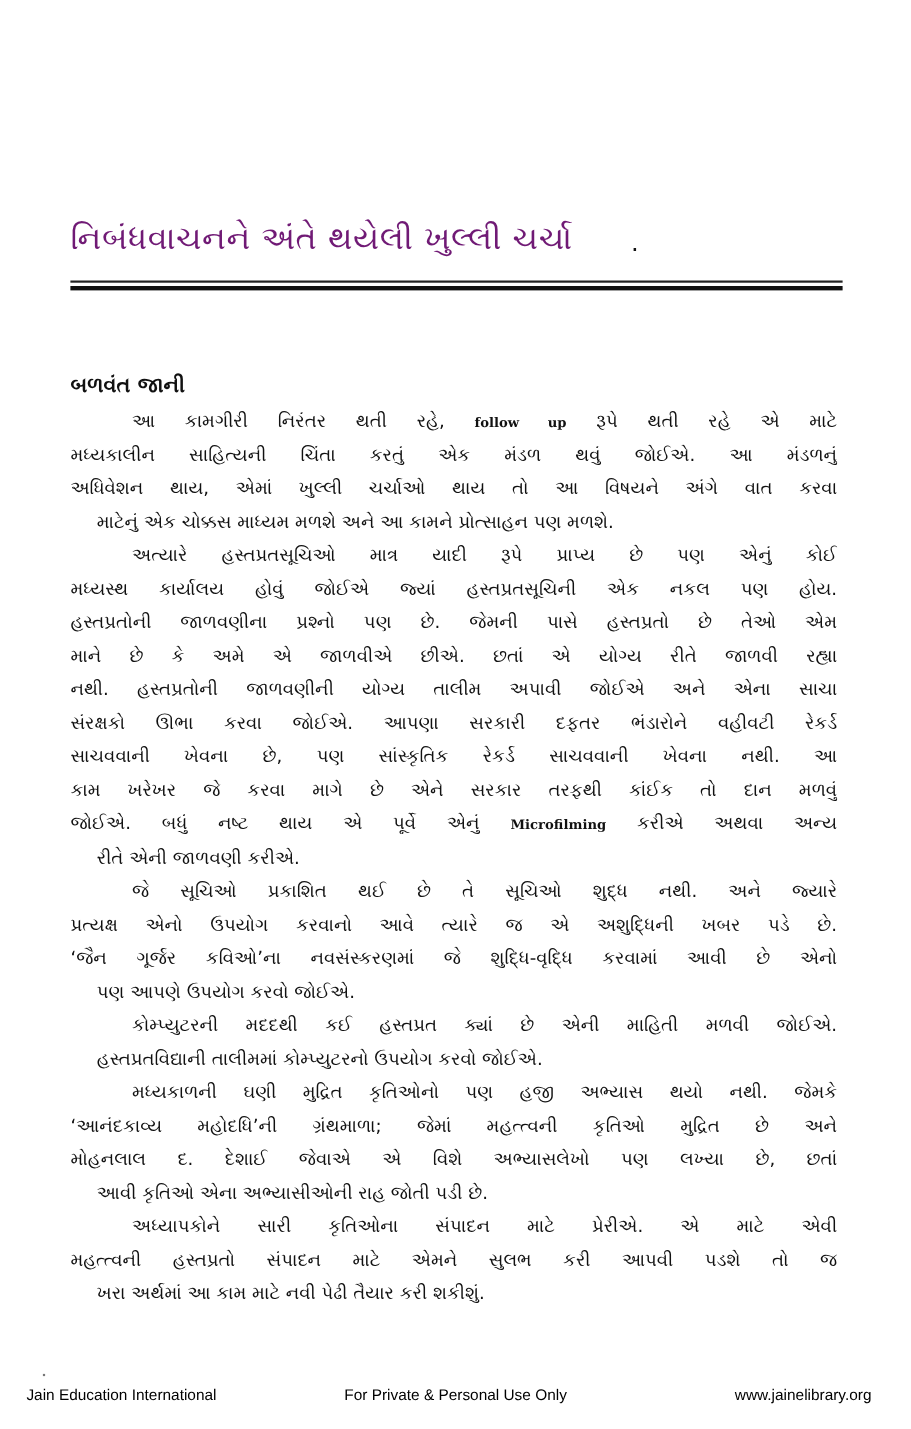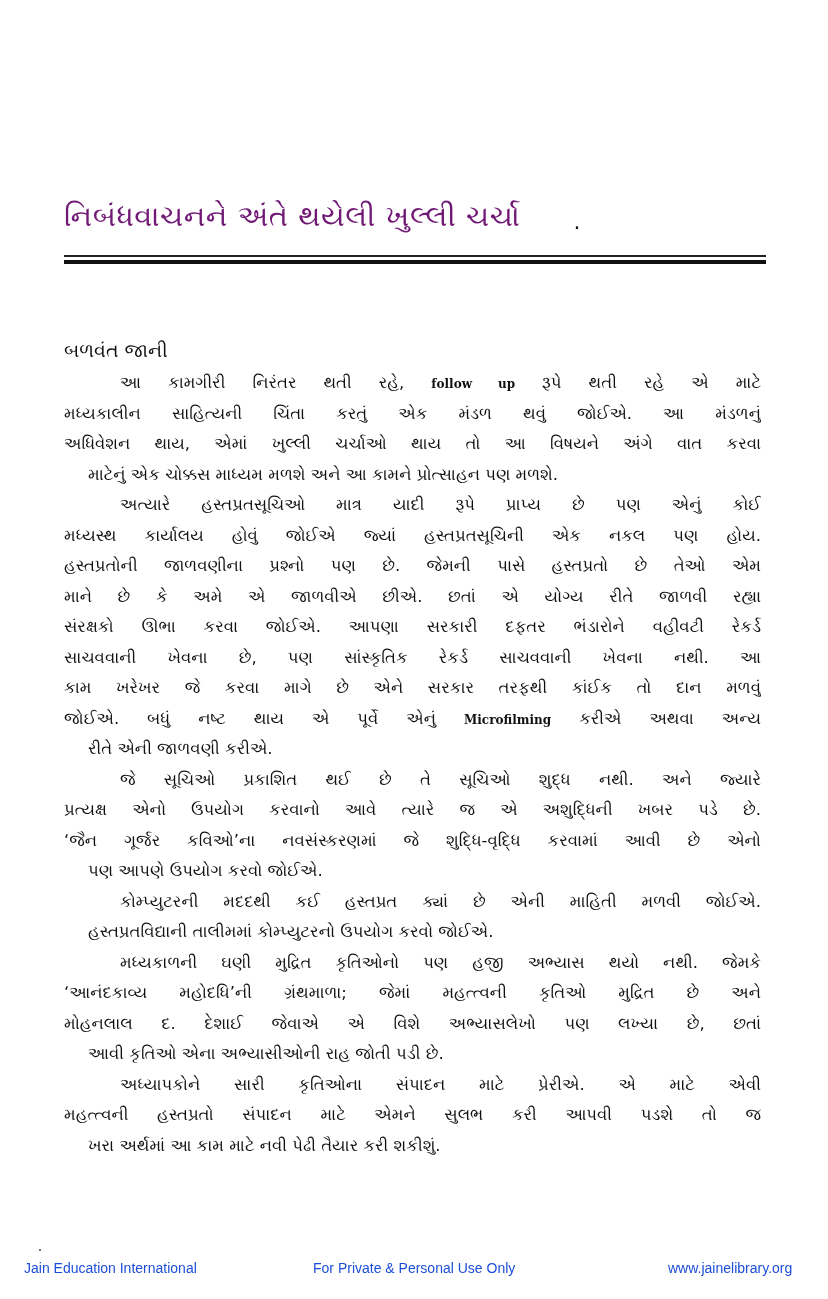--- a/index.html
+++ b/index.html
@@ -57,21 +57,21 @@
       left: 0; top: 5px;
       width: 100%; height: 3.5px;
       background: #111;
     }
     .author {
       position: absolute;
       left: 64px;
       top: 336px;
       font-size: 19px;
       line-height: 28px;
-      font-weight: normal;
+      font-weight: bold;
     }
     .body-text {
       position: absolute;
       left: 64px;
       top: 368px;
       width: 697px;
     }
     .line {
       display: block;
       height: 30.5px;
@@ -95,21 +95,21 @@
       font-size: 12px;
     }
     .footer {
       position: absolute;
       top: 1260px;
       left: 0;
       width: 828px;
       height: 20px;
       font-family: "Liberation Sans", sans-serif;
       font-size: 14px;
-      color: #1d4ed8;
+      color: #000000;
     }
     .footer span {
       position: absolute;
       top: 0;
       white-space: nowrap;
     }
     .footer .f-left { left: 24px; }
     .footer .f-mid { left: 313px; }
     .footer .f-right { left: 668px; }
     .speck {
@@ -138,20 +138,21 @@
 
   <div class="body-text" id="body-text">
       <div class="line indent"><span>આ કામગીરી નિરંતર થતી રહે, </span><span class="latin">follow up</span><span> રૂપે થતી રહે એ માટે</span></div>
       <div class="line"><span>મધ્યકાલીન સાહિત્યની ચિંતા કરતું એક મંડળ થવું જોઈએ. આ મંડળનું</span></div>
       <div class="line"><span>અધિવેશન થાય, એમાં ખુલ્લી ચર્ચાઓ થાય તો આ વિષયને અંગે વાત કરવા</span></div>
       <div class="line last"><span>માટેનું એક ચોક્કસ માધ્યમ મળશે અને આ કામને પ્રોત્સાહન પણ મળશે.</span></div>
       <div class="line indent"><span>અત્યારે હસ્તપ્રતસૂચિઓ માત્ર યાદી રૂપે પ્રાપ્ય છે પણ એનું કોઈ</span></div>
       <div class="line"><span>મધ્યસ્થ કાર્યાલય હોવું જોઈએ જ્યાં હસ્તપ્રતસૂચિની એક નકલ પણ હોય.</span></div>
       <div class="line"><span>હસ્તપ્રતોની જાળવણીના પ્રશ્નો પણ છે. જેમની પાસે હસ્તપ્રતો છે તેઓ એમ</span></div>
       <div class="line"><span>માને છે કે અમે એ જાળવીએ છીએ. છતાં એ યોગ્ય રીતે જાળવી રહ્યા</span></div>
+      <div class="line"><span>નથી. હસ્તપ્રતોની જાળવણીની યોગ્ય તાલીમ અપાવી જોઈએ અને એના સાચા</span></div>
       <div class="line"><span>સંરક્ષકો ઊભા કરવા જોઈએ. આપણા સરકારી દફતર ભંડારોને વહીવટી રેકર્ડ</span></div>
       <div class="line"><span>સાચવવાની ખેવના છે, પણ સાંસ્કૃતિક રેકર્ડ સાચવવાની ખેવના નથી. આ</span></div>
       <div class="line"><span>કામ ખરેખર જે કરવા માગે છે એને સરકાર તરફથી કાંઈક તો દાન મળવું</span></div>
       <div class="line"><span>જોઈએ. બધું નષ્ટ થાય એ પૂર્વે એનું </span><span class="latin">Microfilming</span><span> કરીએ અથવા અન્ય</span></div>
       <div class="line last"><span>રીતે એની જાળવણી કરીએ.</span></div>
       <div class="line indent"><span>જે સૂચિઓ પ્રકાશિત થઈ છે તે સૂચિઓ શુદ્ધ નથી. અને જ્યારે</span></div>
       <div class="line"><span>પ્રત્યક્ષ એનો ઉપયોગ કરવાનો આવે ત્યારે જ એ અશુદ્ધિની ખબર પડે છે.</span></div>
       <div class="line"><span>‘જૈન ગૂર્જર કવિઓ’ના નવસંસ્કરણમાં જે શુદ્ધિ-વૃદ્ધિ કરવામાં આવી છે એનો</span></div>
       <div class="line last"><span>પણ આપણે ઉપયોગ કરવો જોઈએ.</span></div>
       <div class="line indent"><span>કોમ્પ્યુટરની મદદથી કઈ હસ્તપ્રત ક્યાં છે એની માહિતી મળવી જોઈએ.</span></div>

